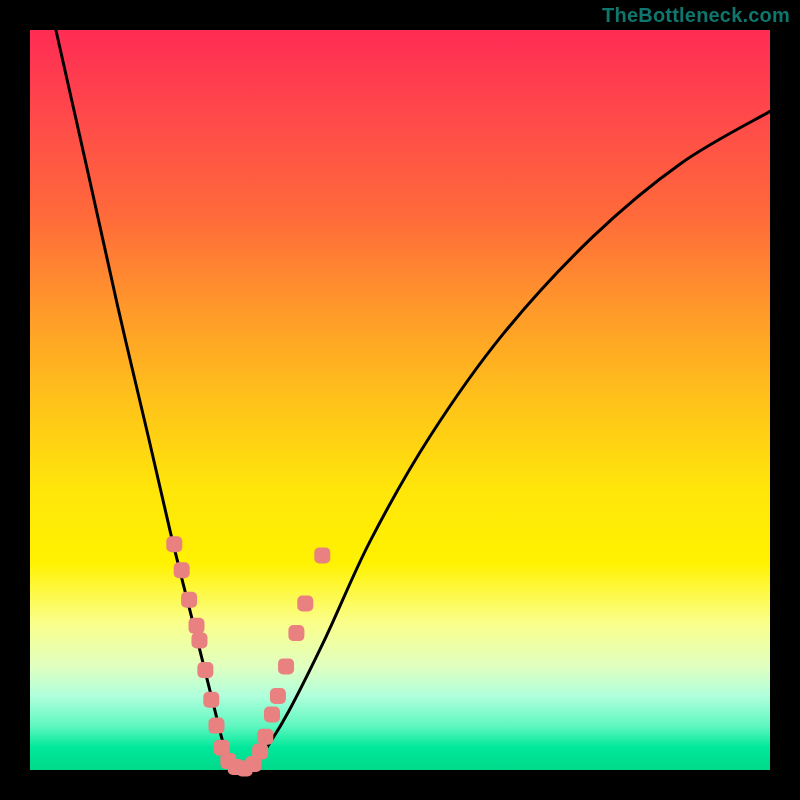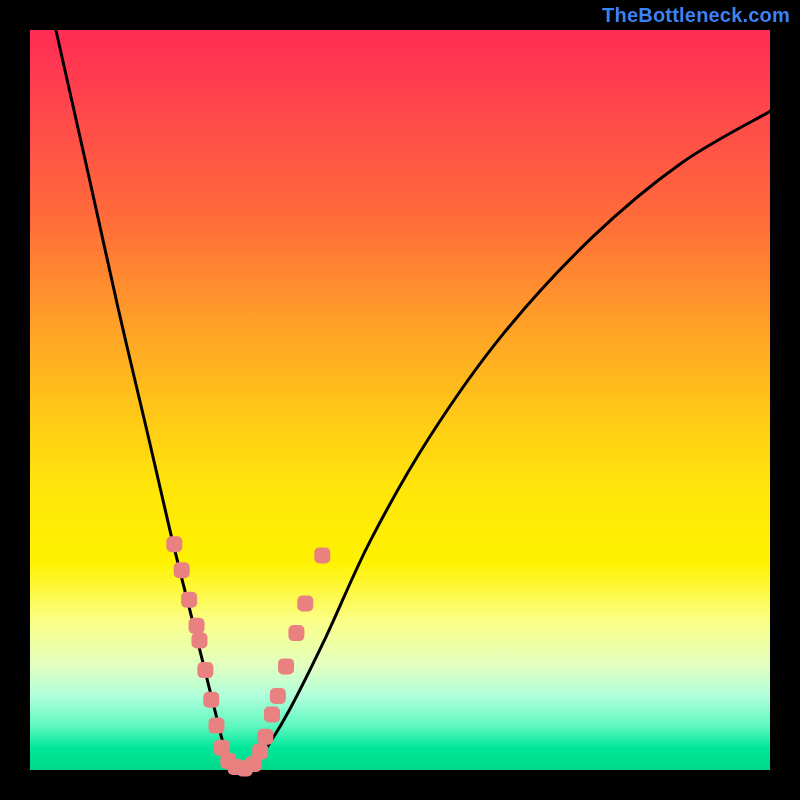--- a/index.html
+++ b/index.html
@@ -32,21 +32,21 @@
       #00d98a 100%
     );
   }
   .watermark {
     position: absolute;
     top: 4px;
     right: 10px;
     font-family: Arial, Helvetica, sans-serif;
     font-size: 20px;
     font-weight: 600;
-    color: #3b82f6;
+    color: #0f766e;
     letter-spacing: 0.2px;
   }
   svg.curve {
     position: absolute;
     left: 0; top: 0;
     width: 740px; height: 740px;
     overflow: visible;
   }
 </style>
 </head>

